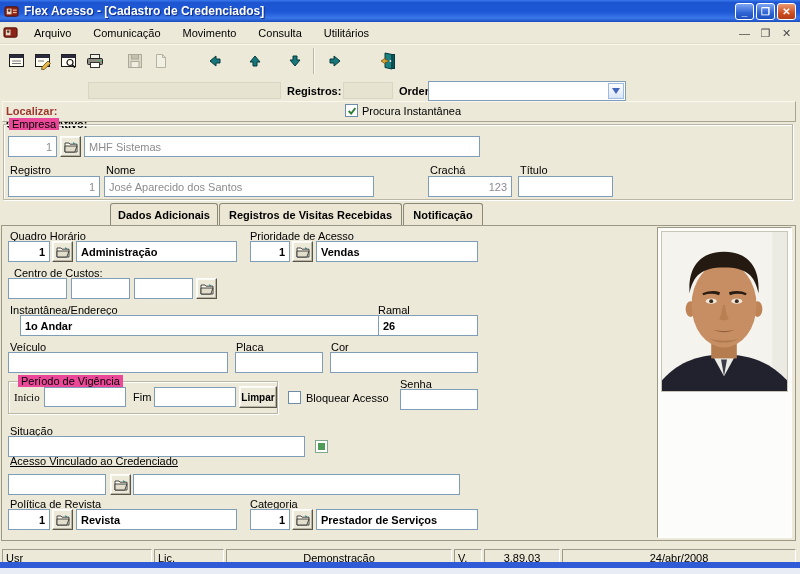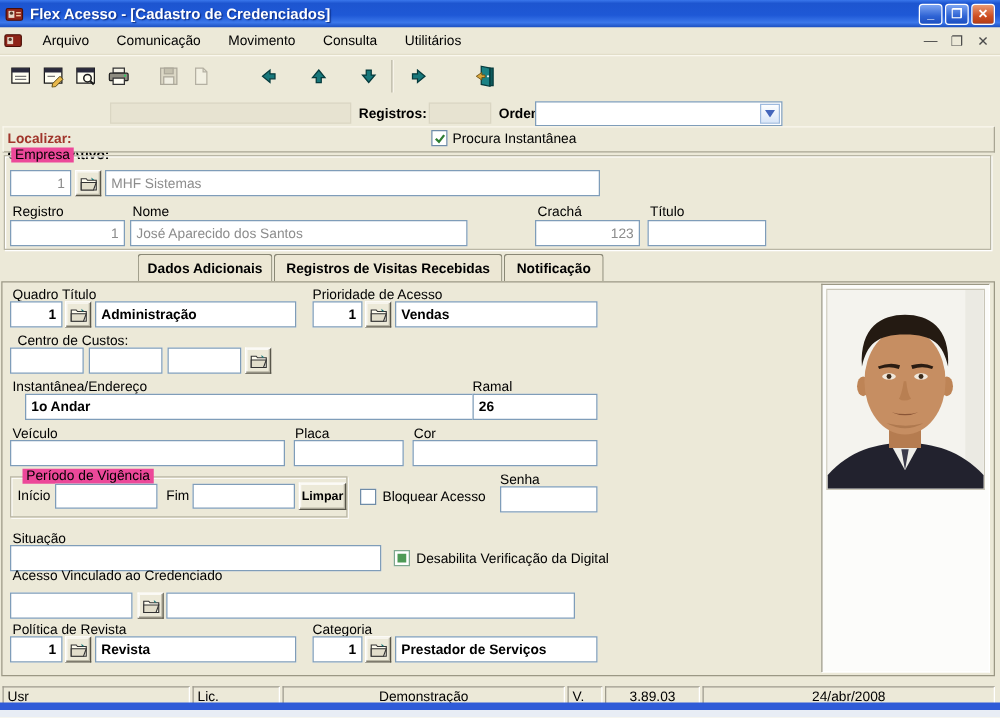--- a/index.html
+++ b/index.html
@@ -281,21 +281,21 @@
   <div class="tab" style="left:110px; width:108px;">
       <span>Dados Adicionais</span>
     </div>
   <div class="tab" style="left:219px; width:183px;">
       <span>Registros de Visitas Recebidas</span>
     </div>
   <div class="tab" style="left:403px; width:80px;">
       <span>Notificação</span>
     </div>
 
-  <span class="lbl" style="left:10px; top:230px; z-index:2;">Quadro Título</span>
+  <span class="lbl" style="left:10px; top:230px; z-index:2;">Quadro Horário</span>
   <input class="field boldv num" style="left: 8px; top: 241px; width: 42px; z-index: 2;" value="1">
   <button class="lookup" style="left:52px; top:241px; z-index:2;">
     <svg width="14" height="12" viewBox="0 0 14 12">
         <path d="M1 2 h4 l1 1.2 h7 v7.8 h-12 z" fill="#FFFDF0" stroke="#333" stroke-width="0.9"></path>
         <path d="M1 5 h12 l-2.2 6 h-9.8 z" fill="#E2DECB" stroke="#333" stroke-width="0.9"></path>
         <path d="M9 1 l2.5 2 h-2 z" fill="#17777A"></path>
       </svg>
   </button>
   <input class="field boldv" style="left: 76px; top: 241px; width: 161px; z-index: 2;" value="Administração">
 
@@ -329,40 +329,39 @@
 
   <span class="lbl" style="left:10px; top:341px; z-index:2;">Veículo</span>
   <input class="field" style="left: 8px; top: 352px; width: 220px; z-index: 2;" value="">
   <span class="lbl" style="left:236px; top:341px; z-index:2;">Placa</span>
   <input class="field" style="left: 235px; top: 352px; width: 88px; z-index: 2;" value="">
   <span class="lbl" style="left:331px; top:341px; z-index:2;">Cor</span>
   <input class="field" style="left: 330px; top: 352px; width: 148px; z-index: 2;" value="">
 
   <div class="groupbox" style="left:8px; top:381px; width:270px; height:33px; z-index:2;"></div>
   <span class="glabel" style="left:18px; top:375px; z-index:2;">Período de Vigência</span>
-  <span class="lbl" style="left:14px; top:391px; z-index:2;">Início</span>
+  <span class="lbl" style="left:14px; top:391px; z-index:2;font-family:Liberation Serif, serif;">Início</span>
   <input class="field" style="left: 44px; top: 387px; width: 82px; height: 20px; z-index: 2;" value="">
   <span class="lbl" style="left:133px; top:391px; z-index:2;">Fim</span>
   <input class="field" style="left: 154px; top: 387px; width: 82px; height: 20px; z-index: 2;" value="">
   <button class="lookup b" style="left:239px; top:386px; width:38px; height:22px; font-size:10px; z-index:3;">Limpar</button>
 
   <div class="checkbox" style="left:288px; top:391px; z-index:2;"></div>
   <span class="lbl" style="left:306px; top:392px; z-index:2;">Bloquear Acesso</span>
 
   <span class="lbl" style="left:400px; top:378px; z-index:2;">Senha</span>
   <input class="field" style="left: 400px; top: 389px; width: 78px; z-index: 2;" value="">
 
   <span class="lbl" style="left:10px; top:425px; z-index:2;">Situação</span>
   <input class="field" style="left: 8px; top: 436px; width: 297px; z-index: 2;" value="">
   <div class="checkbox" style="left:315px; top:440px; border-color:#7FA88F; z-index:2;">
     <div style="width:7px; height:7px; background:#4E9A57;"></div>
   </div>
-  <span class="lbl" style="left:333px; top:441px; z-index:2;">Desabilita Verificação da Digital</span>
-
-  <span class="lbl" style="left:10px; top:455px; z-index:2;">Acesso Vinculado ao Credenciado</span>
+
+  <span class="lbl" style="left:10px; top:455px; z-index:2;text-decoration:underline;">Acesso Vinculado ao Credenciado</span>
   <input class="field" style="left: 8px; top: 474px; width: 98px; z-index: 2;" value="">
   <button class="lookup" style="left:110px; top:474px; z-index:2;">
     <svg width="14" height="12" viewBox="0 0 14 12">
         <path d="M1 2 h4 l1 1.2 h7 v7.8 h-12 z" fill="#FFFDF0" stroke="#333" stroke-width="0.9"></path>
         <path d="M1 5 h12 l-2.2 6 h-9.8 z" fill="#E2DECB" stroke="#333" stroke-width="0.9"></path>
         <path d="M9 1 l2.5 2 h-2 z" fill="#17777A"></path>
       </svg>
   </button>
   <input class="field" style="left: 133px; top: 474px; width: 327px; z-index: 2;" value="">
 

